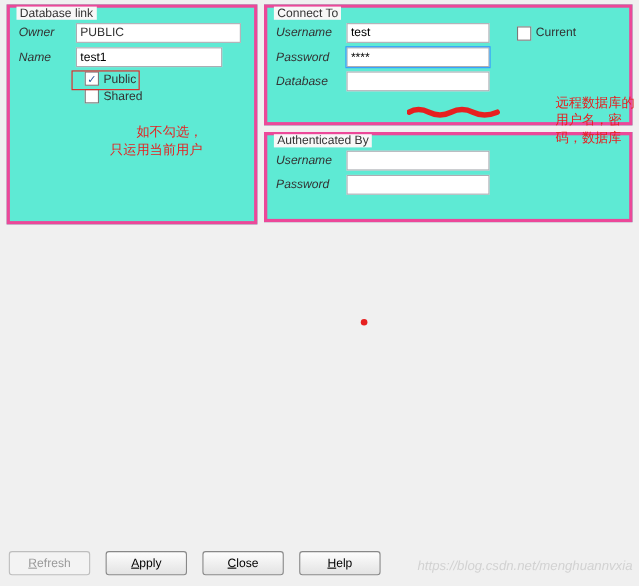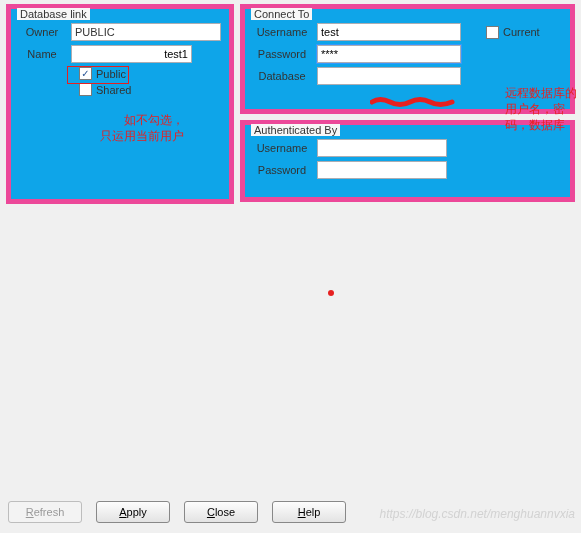--- a/index.html
+++ b/index.html
@@ -13,22 +13,22 @@
     height: 533px;
     position: relative;
     overflow: hidden;
   }
   .top-area {
     display: flex;
     gap: 6px;
     padding: 4px 6px 0 6px;
   }
   .group-box {
-    border: 5px solid #ec4899;
-    background: #0ea5e9;
+    border: 3px solid #ec4899;
+    background: #5eead4;
     position: relative;
     padding: 14px 8px 8px 8px;
   }
   .group-title {
     position: absolute;
     top: -1px;
     left: 6px;
     background: #f7f7f7;
     padding: 0 3px;
     font-size: 11px;
@@ -45,41 +45,42 @@
     gap: 6px;
   }
   .connect-to { height: 110px; }
   .auth-by { height: 82px; }
   .field-row {
     display: flex;
     align-items: center;
     margin-bottom: 4px;
   }
   .field-label {
-    text-align: center;
+    text-align: left;
     padding-right: 6px;
     color: #333;
+    font-style: italic;
   }
   .dblink .field-label { width: 52px; }
   .right-col .field-label { width: 64px; }
   input[type="text"], input[type="password"] {
     height: 18px;
     border: 1px solid #abadb3;
     padding: 0 3px;
     font-family: inherit;
     font-size: 11px;
     background: #fff;
   }
   .owner-input {
     width: 150px;
     background: #e8e8e8;
     color: #333;
   }
-  .name-input { width: 121px; text-align: right; }
-  .ct-input { width: 144px; }
+  .name-input { width: 133px; }
+  .ct-input { width: 130px; }
   .check-row {
     display: flex;
     align-items: center;
     margin-left: 60px;
     margin-bottom: 3px;
   }
   .check-box {
     width: 13px;
     height: 13px;
     border: 1px solid #7a7a7a;

